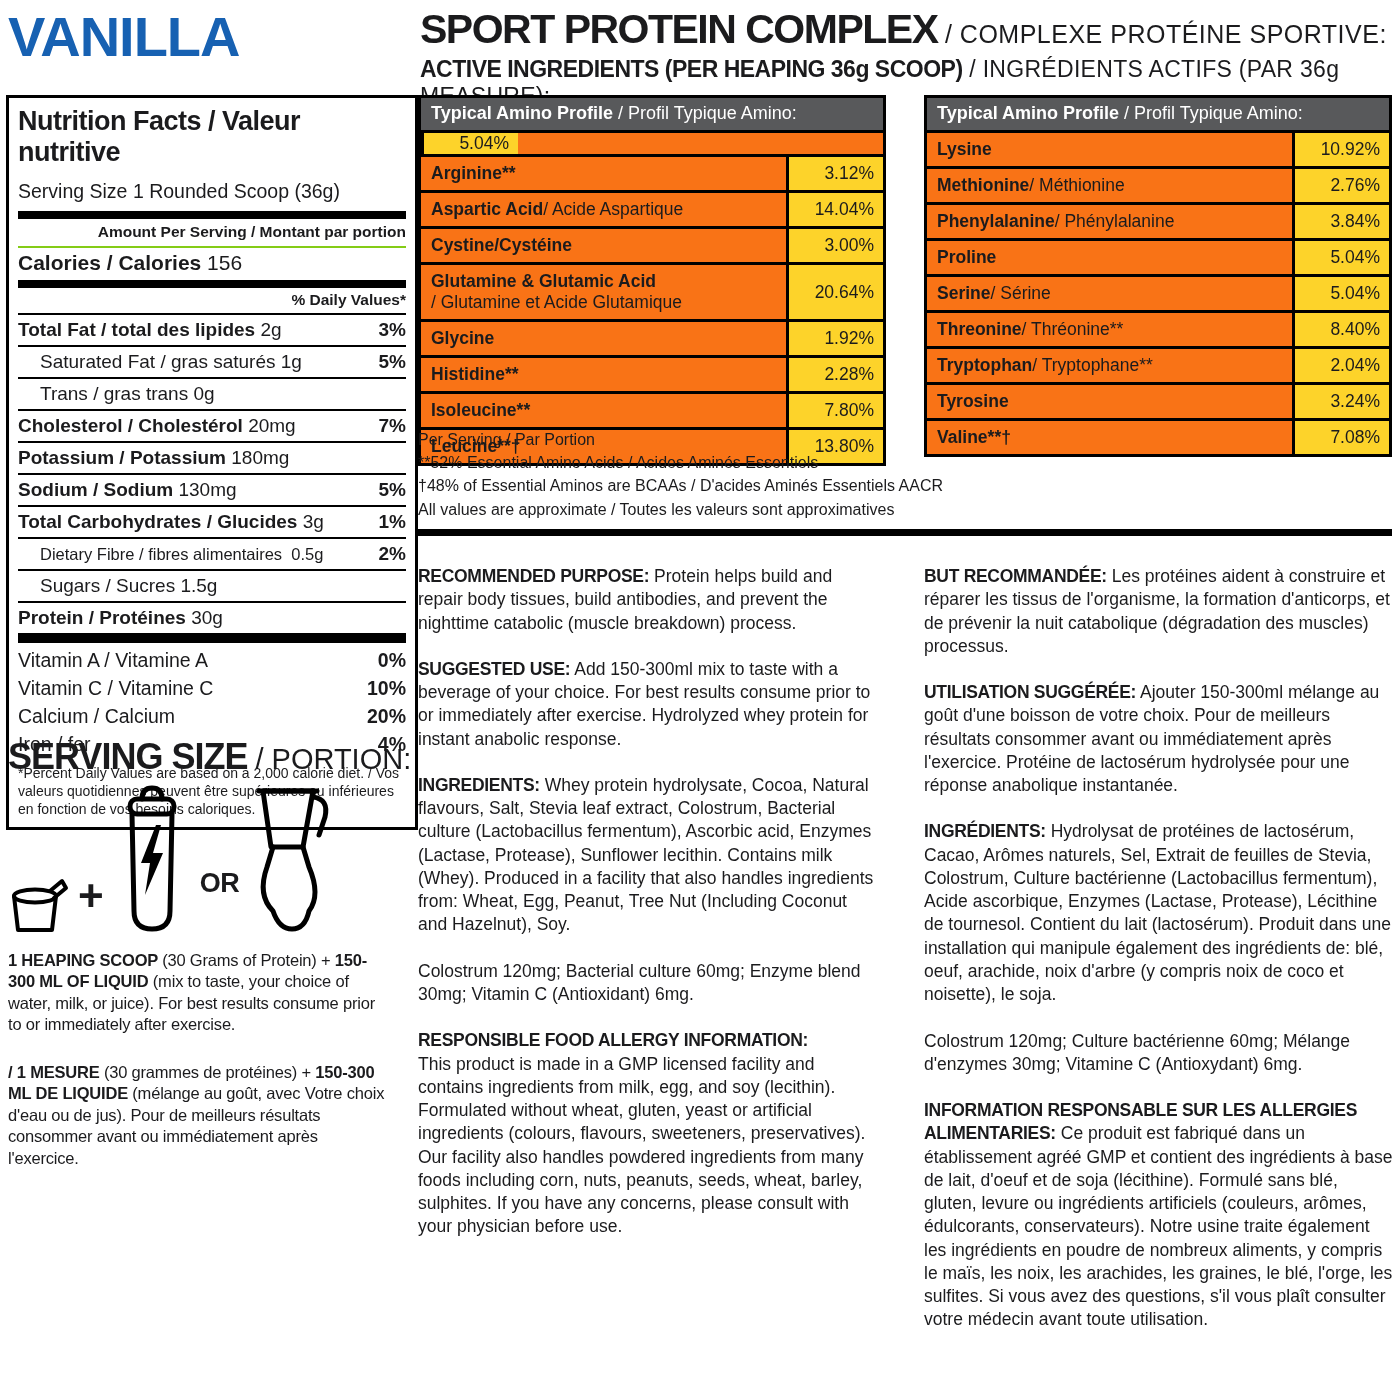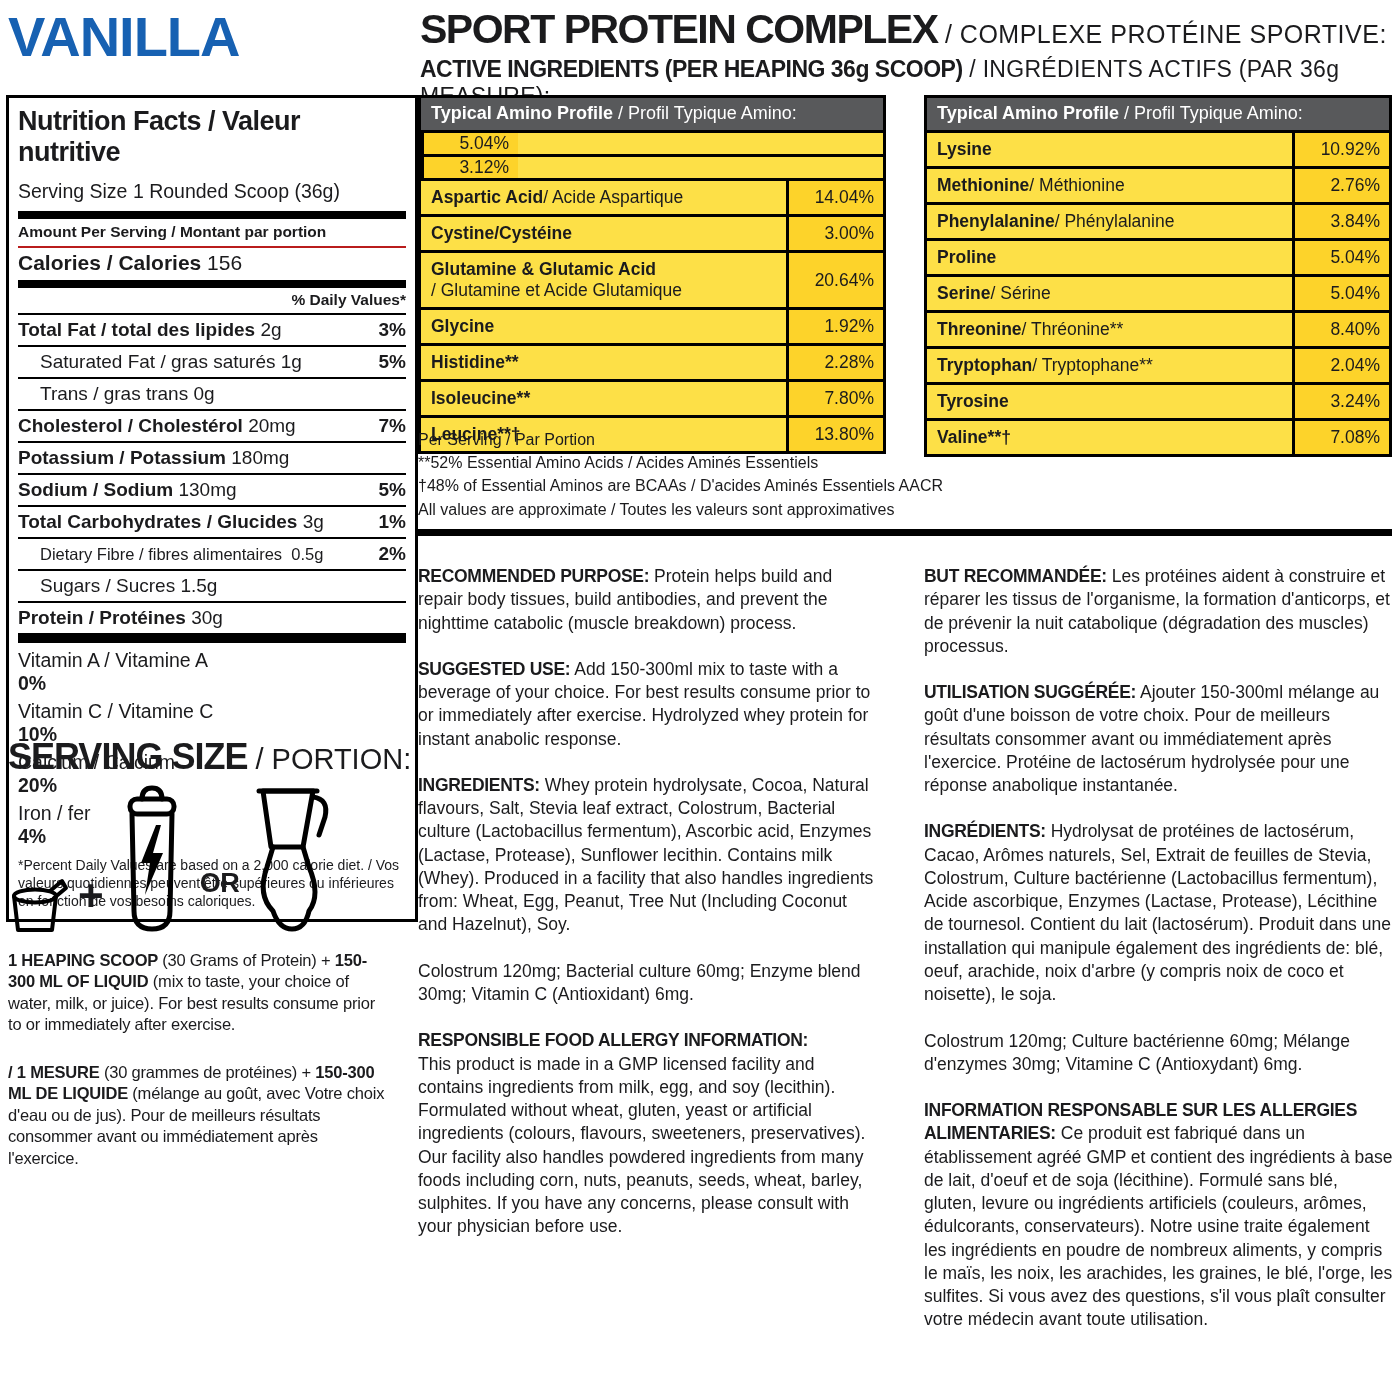--- a/index.html
+++ b/index.html
@@ -15,34 +15,34 @@
     font-family:"Liberation Sans", sans-serif;color:var(--ink);
   }
   
   .flavor{position:absolute;left:8px;top:4px;font-size:56px;font-weight:bold;
     letter-spacing:-1px;color:var(--blue);}
   .nf{position:absolute;left:6px;top:95px;width:412px;border:3px solid #000;
     padding:6px 9px 8px;background:#fff;}
   .nf-title{font-size:27px;font-weight:bold;letter-spacing:-0.5px;padding:2px 0 6px;}
   .nf-serving{font-size:19.5px;padding:6px 0 8px;}
   .bar{height:8px;background:#000;}
-  .nf-amount{font-size:15.5px;font-weight:bold;padding:4px 0 5px;border-bottom:2px solid #b91c1c;}
+  .nf-amount{font-size:15.5px;font-weight:bold;padding:4px 0 5px;border-bottom:2px solid #84cc16;text-align:right;}
   .nf-cal{font-size:21px;padding:3px 0 5px;}
   .nf-cal .b{font-weight:bold;margin-top:27px;}
   .nf-dvh{font-size:15.5px;font-weight:bold;text-align:right;padding:3px 0 4px;border-bottom:2px solid #000;}
   .nf-row{display:flex;justify-content:space-between;align-items:baseline;
     font-size:19px;padding:4px 0 4px;border-bottom:2px solid #000;}
   .nf-row:last-of-type{border-bottom:none;}
   .nf-row .lbl{padding-right:6px;}
   .nf-row .lbl .b{font-weight:bold;}
   .nf-row.indent .lbl{padding-left:22px;}
   .nf-row.small{font-size:16.5px;}
   .nf-row .dv{font-weight:bold;font-size:19px;white-space:nowrap;}
   .vits{padding-top:4px;}
-  .vit{display:flex;justify-content:space-between;font-size:19.5px;padding:2px 0 3px;flex-direction:column;}
+  .vit{display:flex;justify-content:space-between;font-size:19.5px;padding:2px 0 3px;}
   .vit .dv{font-weight:bold;}
   .nf-foot{font-size:14px;line-height:1.28;padding-top:6px;}
   .ss-head{position:absolute;left:8px;top:736px;font-size:36px;font-weight:bold;letter-spacing:-1px;}
   .ss-head .fr{font-weight:normal;font-size:29px;letter-spacing:0;}
   .ss-icons{position:absolute;left:8px;top:775px;width:382px;height:160px;
     display:flex;align-items:flex-end;}
   .ss-icons svg{display:block;}
   .plus{font-size:44px;font-weight:bold;margin:0 10px 14px 8px;}
   .or{font-size:27px;font-weight:bold;margin:0 10px 36px 10px;letter-spacing:-0.5px;}
   .ss-p{position:absolute;left:8px;width:382px;font-size:16.5px;line-height:1.3;letter-spacing:-0.2px;}
@@ -50,21 +50,21 @@
   .ss-p1{top:950px;}
   .ss-p2{top:1062px;}
   
   .main-head{position:absolute;left:420px;top:6px;width:975px;}
   .t-en{font-size:41px;font-weight:bold;letter-spacing:-1.5px;}
   .t-fr{font-size:25px;font-weight:normal;letter-spacing:0.5px;}
   .s-en{font-size:23px;font-weight:bold;letter-spacing:-0.5px;}
   .s-fr{font-size:23px;font-weight:normal;letter-spacing:0.3px;}
   .main-sub{margin-top:3px;}
   
-  .amino{position:absolute;border:3px solid #000;background:#fde047;}
+  .amino{position:absolute;border:3px solid #000;background:#f97316;}
   .amino-l{left:418px;top:95px;width:468px;}
   .amino-r{left:924px;top:95px;width:468px;}
   .a-head{background:var(--hdr);color:#fff;font-size:18px;padding:5px 10px 6px;border-bottom:3px solid #000;}
   .a-head .b{font-weight:bold;}
   .a-row{display:flex;align-items:stretch;border-bottom:3px solid #000;}
   .a-row:last-child{border-bottom:none;}
   .a-name{flex:1;font-size:17.5px;padding:6px 10px;display:flex;align-items:center;flex-wrap:wrap;}
   .a-name .b{font-weight:bold;}
   .a-row.stacked .a-name{display:block;line-height:1.2;}
   .a-row.stacked .a-name .frl{display:block;}
@@ -209,20 +209,24 @@
 </div>
 
 <div class="amino amino-l">
   <div class="a-head">
     <span class="b">Typical Amino Profile</span><span> / Profil Typique Amino:</span>
   </div>
   <div class="a-row">
     <div class="a-val">5.04%</div>
   </div>
   <div class="a-row">
+    <div class="a-name">
+        <span class="b">Arginine**</span>
+        <span class="frl"></span>
+      </div>
     <div class="a-val">3.12%</div>
   </div>
   <div class="a-row">
     <div class="a-name">
         <span class="b">Aspartic Acid</span>
         <span class="frl"> / Acide Aspartique</span>
       </div>
     <div class="a-val">14.04%</div>
   </div>
   <div class="a-row">

